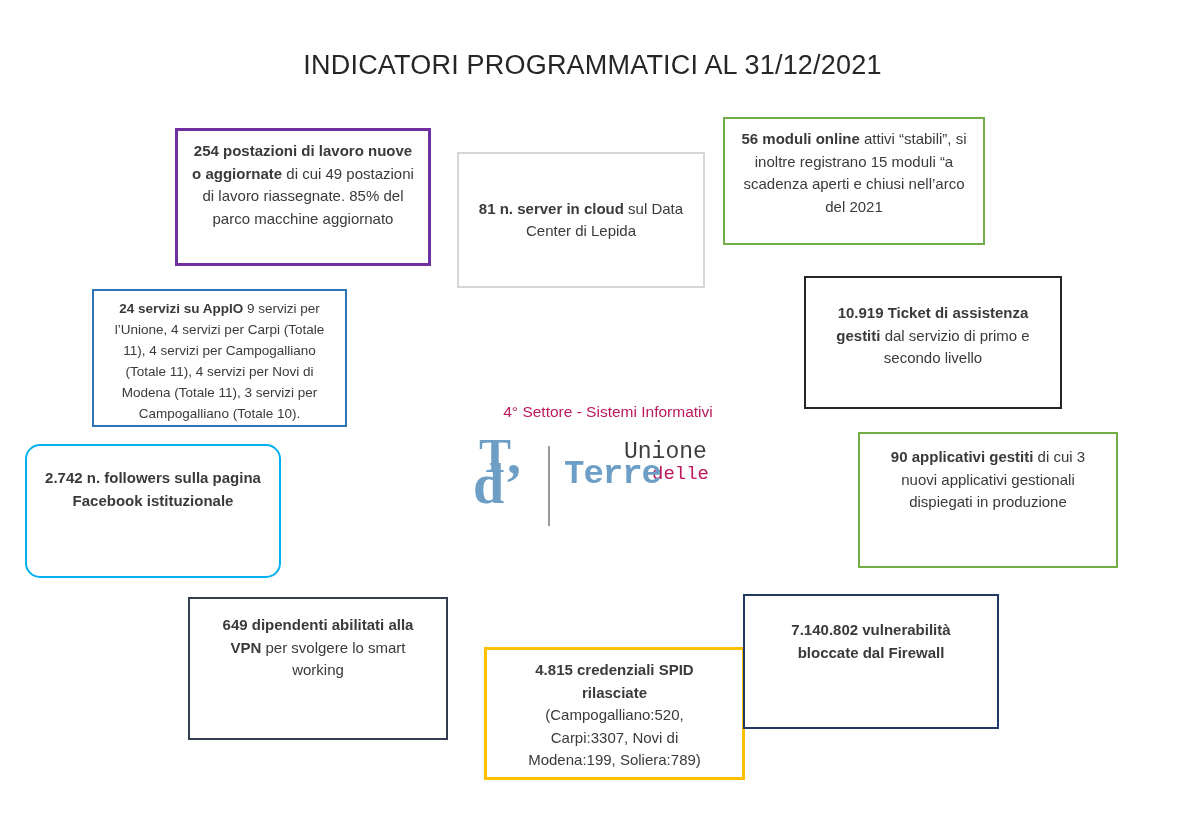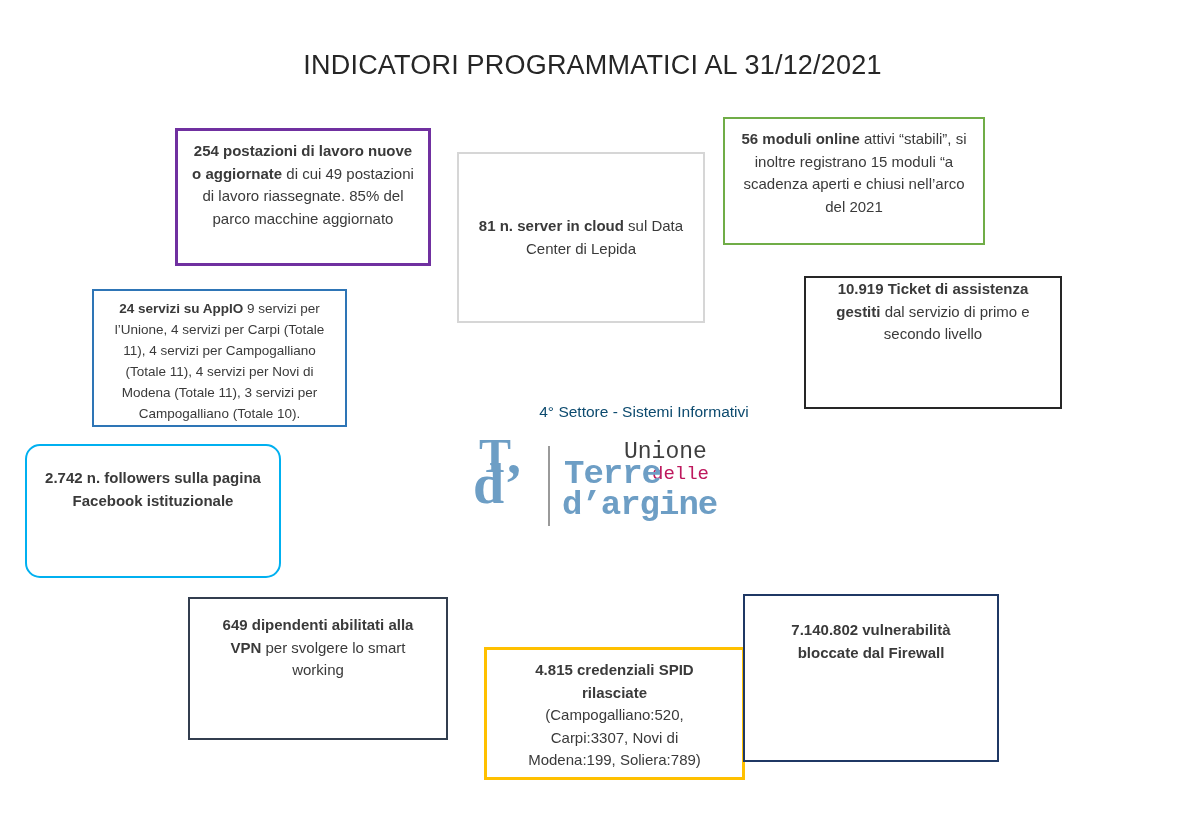--- a/index.html
+++ b/index.html
@@ -12,32 +12,32 @@
     font-size:27px;color:#262626;letter-spacing:0.2px;
   }
   .box{
     position:absolute;box-sizing:border-box;background:#fff;border:2px solid #ec4899;
     display:flex;justify-content:center;align-items:flex-start;text-align:center;
     font-size:15px;line-height:1.5;color:#3a3a3a;
   }
   .box p{margin:0;}
   .b{font-weight:700;}
   #b1 {left:175px;top:128px;width:256px;height:138px;padding:9px 10px;border-width:3px;}
-  #b2 {left:457px;top:152px;width:248px;height:171px;padding:0 12px;align-items:center;justify-content:center;}
+  #b2 {left:457px;top:152px;width:248px;height:136px;padding:0 12px;align-items:center;justify-content:center;}
   #b3 {left:723px;top:117px;width:262px;height:128px;padding:9px 8px;}
   #b4 {left:92px; top:289px;width:255px;height:138px;padding:8px 20px;font-size:13.5px;line-height:1.55;}
-  #b5 {left:804px;top:276px;width:258px;height:133px;padding:0 12px;}
+  #b5 {left:804px;top:276px;width:258px;height:133px;padding:24px 12px;}
   #b6 {left:25px; top:444px;width:256px;height:134px;padding:21px 10px;}
   #b7 {left:858px;top:432px;width:260px;height:136px;padding:12px 14px;}
   #b8 {left:188px;top:597px;width:260px;height:143px;padding:15px 18px;}
   #b9 {left:468px;top:647px;width:261px;height:133px;padding:9px 28px;border-width:3px;margin-left:16px;}
-  #b10{left:743px;top:594px;width:256px;height:168px;padding:23px 16px;}
+  #b10{left:743px;top:594px;width:256px;height:135px;padding:23px 16px;}
   .sector-label{
-    position:absolute;left:528px;top:403px;width:232px;text-align:center;
-    font-size:15.5px;color:#0c4a6e;
+    position:absolute;left:492px;top:403px;width:232px;text-align:center;
+    font-size:15.5px;color:#be185d;
   }
   .logo{position:absolute;left:474px;top:438px;width:250px;height:96px;}
   .logo-mark{position:absolute;left:0;top:0;width:64px;height:94px;
     font-family:"Liberation Serif","DejaVu Serif",serif;}
   .mark-t{position:absolute;left:5px;top:-10px;font-size:48px;font-weight:700;}
   .mark-d{position:absolute;left:-1px;top:14px;font-size:56px;font-weight:700;}
   .logo-divider{position:absolute;left:74px;top:8px;width:2px;height:80px;background:#9a9a9a;}
   .logo-words{position:absolute;left:88px;top:0;width:160px;height:96px;
     font-family:Liberation Mono, monospace;}
   .w-unione {position:absolute;left:62px;top:1px; font-size:23px;}
@@ -69,20 +69,23 @@
   </div>
 
   <div class="box" id="b5" style="border-color: rgb(38, 38, 38);">
     <p><span class="b">10.919 Ticket di assistenza gestiti</span><span> dal servizio di primo e secondo livello</span></p>
   </div>
 
   <div class="box" id="b6" style="border-color: rgb(0, 176, 240); border-radius: 15px;">
     <p><span class="b">2.742 n. followers sulla pagina Facebook istituzionale</span></p>
   </div>
 
+  <div class="box" id="b7" style="border-color: rgb(112, 173, 71);">
+    <p><span class="b">90 applicativi gestiti</span><span> di cui 3 nuovi applicativi gestionali dispiegati in produzione</span></p>
+  </div>
 
   <div class="box" id="b8" style="border-color: rgb(50, 62, 79);">
     <p><span class="b">649 dipendenti abilitati alla VPN</span><span> per svolgere lo smart working</span></p>
   </div>
 
   <div class="box" id="b9" style="border-color: rgb(255, 192, 0);">
     <p><span class="b">4.815 credenziali SPID rilasciate</span><span> (Campogalliano:520, Carpi:3307, Novi di Modena:199, Soliera:789)</span></p>
   </div>
 
   <div class="box" id="b10" style="border-color: rgb(31, 56, 100);">
@@ -94,17 +97,16 @@
   <div class="logo">
     <div class="logo-mark">
       <span class="mark-t" style="color: rgb(109, 158, 197);">T</span>
       <span class="mark-d" style="color: rgb(109, 158, 197);">d’</span>
     </div>
     <div class="logo-divider"></div>
     <div class="logo-words">
       <span class="w-unione" style="color: rgb(62, 62, 62);">Unione</span>
       <span class="w-delle" style="color: #be185d;">delle</span>
       <span class="w-terre" style="color: rgb(109, 158, 197);">Terre</span>
-      <span class="w-dargine" style="color: rgb(109, 158, 197);">d’argine</span>
     </div>
   </div>
 
 </div>
 
 </body></html>

